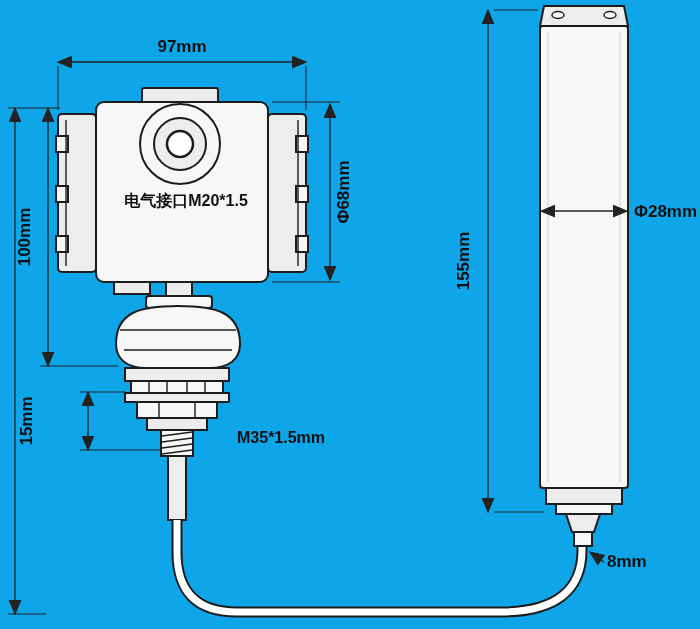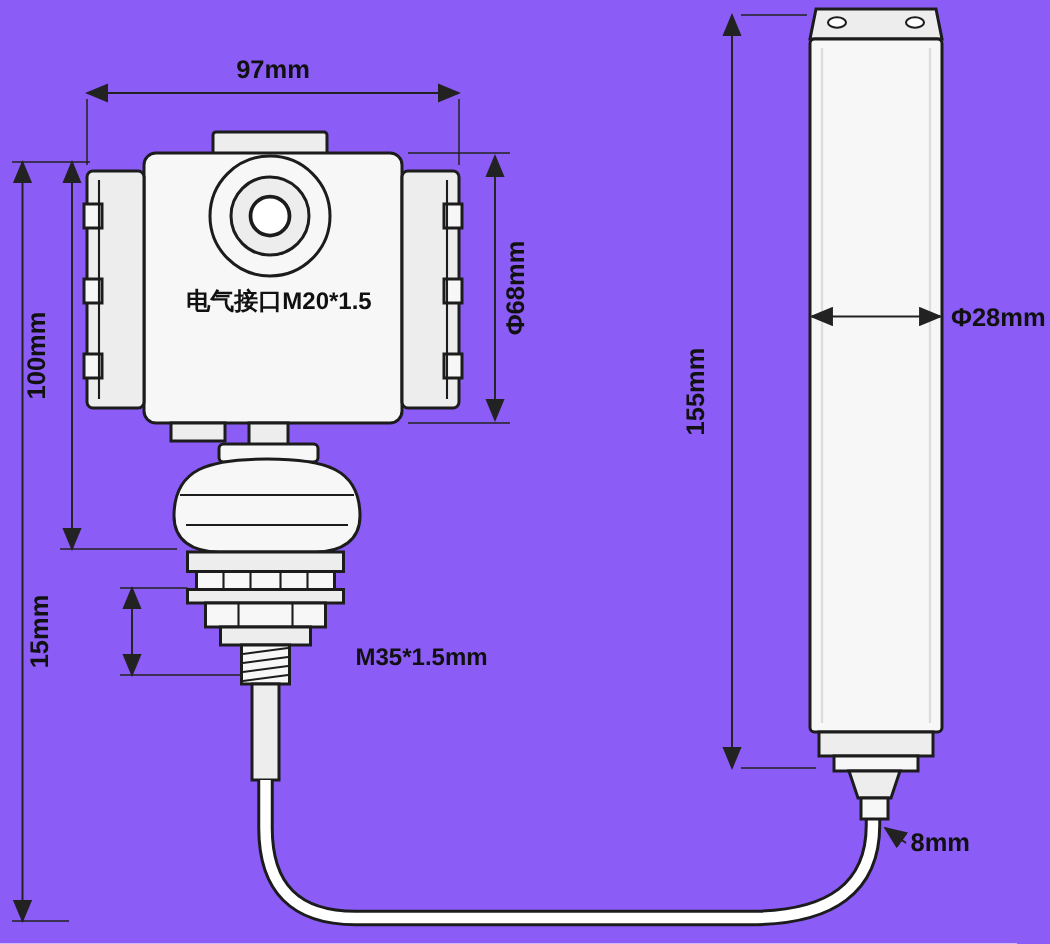--- a/index.html
+++ b/index.html
@@ -1,20 +1,20 @@
 <!DOCTYPE html>
 <html><head>
 <meta charset="utf-8">
 <style>
   html, body { margin: 0; padding: 0; background: #ffffff; }
   .canvas {
     position: relative;
     width: 700px;
     height: 629px;
-    background: #8b5cf6;
+    background: #0ea5e9;
     overflow: hidden;
   }
   svg { display: block; }
   .outline { fill: #f7f7f7; stroke: #1c1c1c; stroke-width: 2; }
   .outline-dk { fill: #ededed; stroke: #1c1c1c; stroke-width: 2; }
   .detail { stroke: #1c1c1c; stroke-width: 1.4; fill: none; }
   .hl { stroke: #dcdcdc; stroke-width: 1.5; }
   .dim { stroke: #222222; stroke-width: 1.3; fill: none; }
   .ext { stroke: #222222; stroke-width: 1; fill: none; }
   .dim-text {

